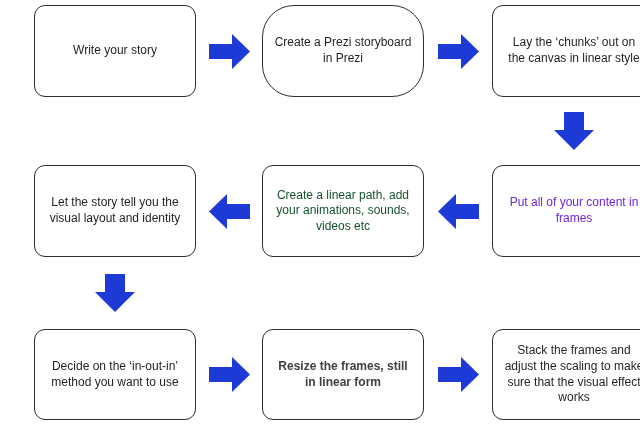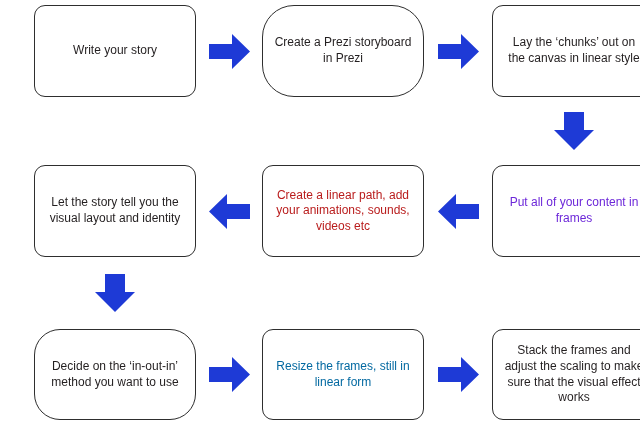--- a/index.html
+++ b/index.html
@@ -82,47 +82,47 @@
     </div>
 
     <div class="box r3 c1" style="border-color: rgb(46, 46, 46); color: rgb(35, 31, 32);">
       <span>Let the story tell you the visual layout and identity</span>
     </div>
     <div class="cell arrow r3 c2">
       <svg width="41" height="35" viewBox="0 0 41 35" aria-hidden="true">
         <polygon points="41,10 18,10 18,0 0,17.5 18,35 18,25 41,25" fill="currentColor"></polygon>
       </svg>
     </div>
-    <div class="box r3 c3" style="border-color: rgb(46, 46, 46); color: #b91c1c;">
+    <div class="box r3 c3" style="border-color: rgb(46, 46, 46); color: #14532d;">
       <span>Create a linear path, add your animations, sounds, videos etc</span>
     </div>
     <div class="cell arrow r3 c4">
       <svg width="41" height="35" viewBox="0 0 41 35" aria-hidden="true">
         <polygon points="41,10 18,10 18,0 0,17.5 18,35 18,25 41,25" fill="currentColor"></polygon>
       </svg>
     </div>
     <div class="box r3 c5" style="border-color: rgb(46, 46, 46); color: #6d28d9;">
       <span>Put all of your content in frames</span>
     </div>
 
     <div class="cell arrow r4 c1">
       <svg width="40" height="38" viewBox="0 0 40 38" aria-hidden="true">
         <polygon points="10,0 30,0 30,18 40,18 20,38 0,18 10,18" fill="currentColor"></polygon>
       </svg>
     </div>
 
-    <div class="box r5 c1" style="border-color: rgb(46, 46, 46); color: rgb(35, 31, 32); border-radius: 26px;">
+    <div class="box r5 c1" style="border-color: rgb(46, 46, 46); color: rgb(35, 31, 32);">
       <span>Decide on the ‘in-out-in’ method you want to use</span>
     </div>
     <div class="cell arrow r5 c2">
       <svg width="41" height="35" viewBox="0 0 41 35" aria-hidden="true">
         <polygon points="0,10 23,10 23,0 41,17.5 23,35 23,25 0,25" fill="currentColor"></polygon>
       </svg>
     </div>
-    <div class="box r5 c3" style="border-color: rgb(46, 46, 46); color: #0369a1;">
+    <div class="box r5 c3" style="border-color: rgb(46, 46, 46); color: #404040; font-weight: bold;">
       <span>Resize the frames, still in linear form</span>
     </div>
     <div class="cell arrow r5 c4">
       <svg width="41" height="35" viewBox="0 0 41 35" aria-hidden="true">
         <polygon points="0,10 23,10 23,0 41,17.5 23,35 23,25 0,25" fill="currentColor"></polygon>
       </svg>
     </div>
     <div class="box r5 c5" style="border-color: rgb(46, 46, 46); color: rgb(35, 31, 32);">
       <span>Stack the frames and adjust the scaling to make sure that the visual effect works</span>
     </div>

